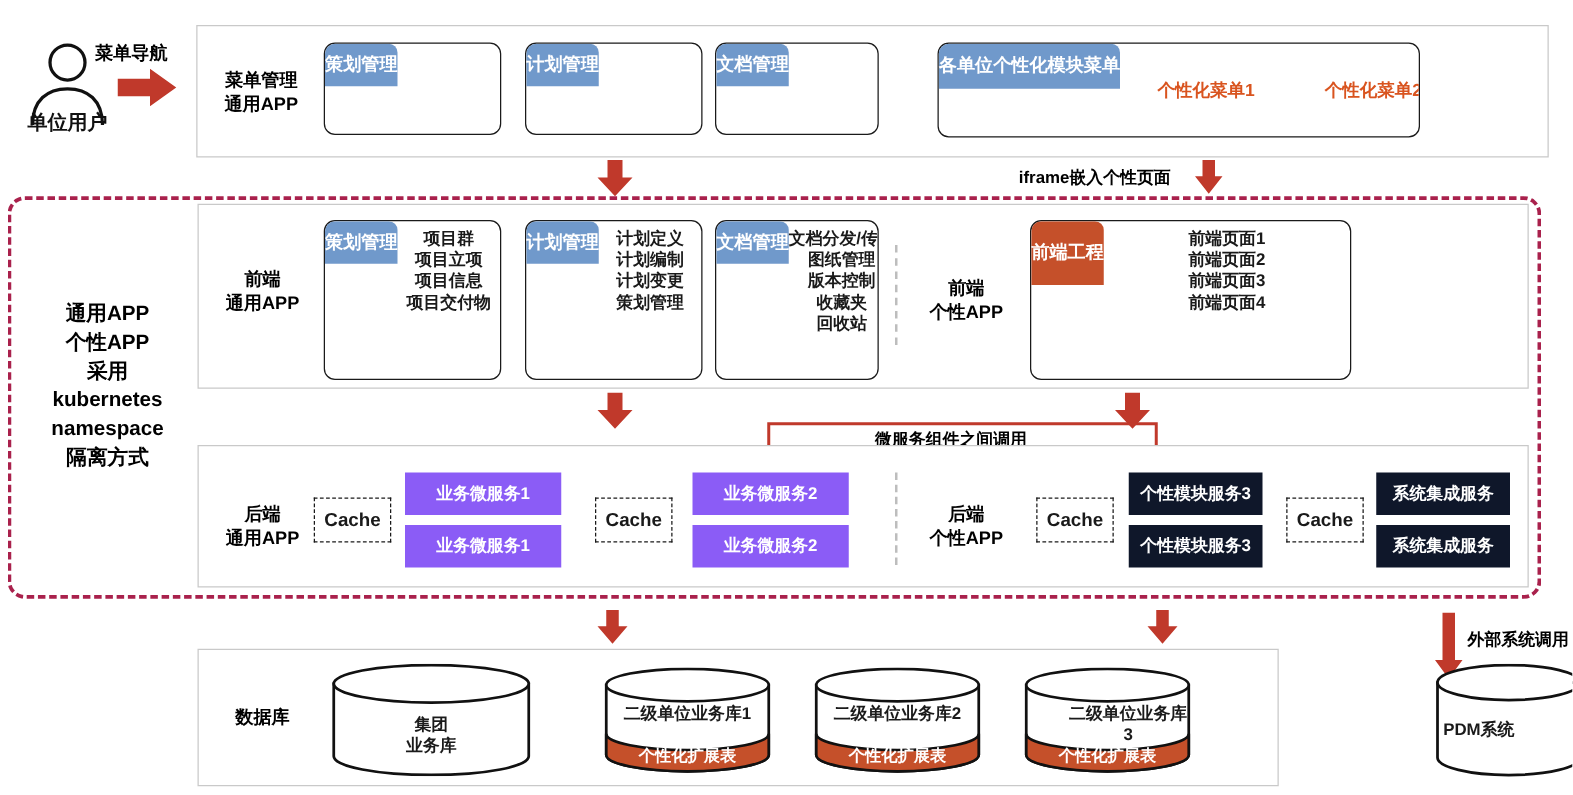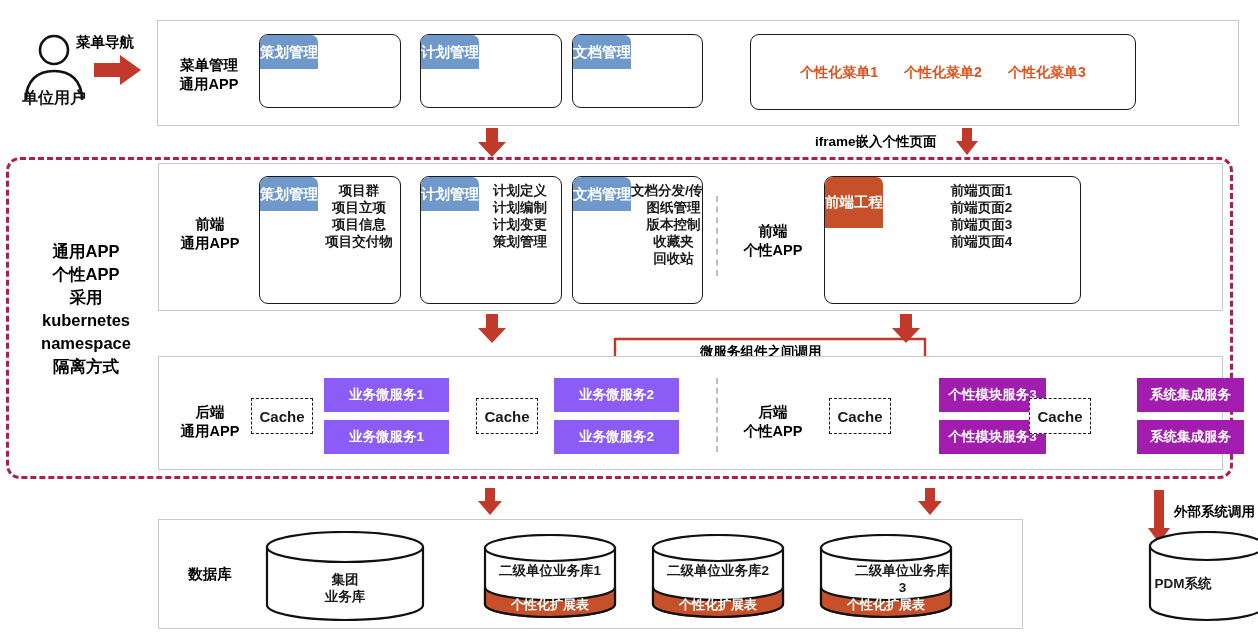--- a/index.html
+++ b/index.html
@@ -86,35 +86,36 @@
   .card-body.menu-row {
     flex-direction: row;
     align-items: center;
     justify-content: center;
     gap: 26px;
     padding-top: 0;
   }
   .card-body.menu-row .li {
     color: #d9541f;
     font-size: 14px;
+    margin-left: 30px;
   }
 
   
   .svc {
     background: #8b5cf6;
     color: #ffffff;
     font-weight: bold;
     font-size: 13.5px;
     display: flex;
     align-items: center;
     justify-content: center;
     text-align: center;
     line-height: 1.15;
   }
-  .svc.orange { background: #a21caf; margin-left: 36px; }
+  .svc.orange { background: #0f172a; }
 
   .cache {
     border: 1.8px dashed #1a1a1a;
     background: #ffffff;
     color: #1a1a1a;
     font-weight: bold;
     font-size: 15px;
     display: flex;
     align-items: center;
     justify-content: center;
@@ -198,20 +199,21 @@
     <div class="card-head" style="height:34px;">计划管理</div>
     <div class="card-body"></div>
   </div>
 
   <div class="abs card" style="left:572px; top:34px; width:131px; height:74px;">
     <div class="card-head" style="height:34px;">文档管理</div>
     <div class="card-body"></div>
   </div>
 
   <div class="abs card" style="left:750px; top:34px; width:386px; height:76px;">
+    <div class="card-head" style="height:36px;">各单位个性化模块菜单</div>
     <div class="card-body menu-row">
       <span class="li">个性化菜单1</span>
       <span class="li">个性化菜单2</span>
       <span class="li">个性化菜单3</span>
     </div>
   </div>
 
   <div class="abs" style="left:477px; top:128px; width:30px; height:30px;">
     <svg width="30" height="30" viewBox="0 0 30 30">
       <path d="M9 0 L21 0 L21 14 L29 14 L15 29 L1 14 L9 14 Z" fill="#c0392b"></path>

